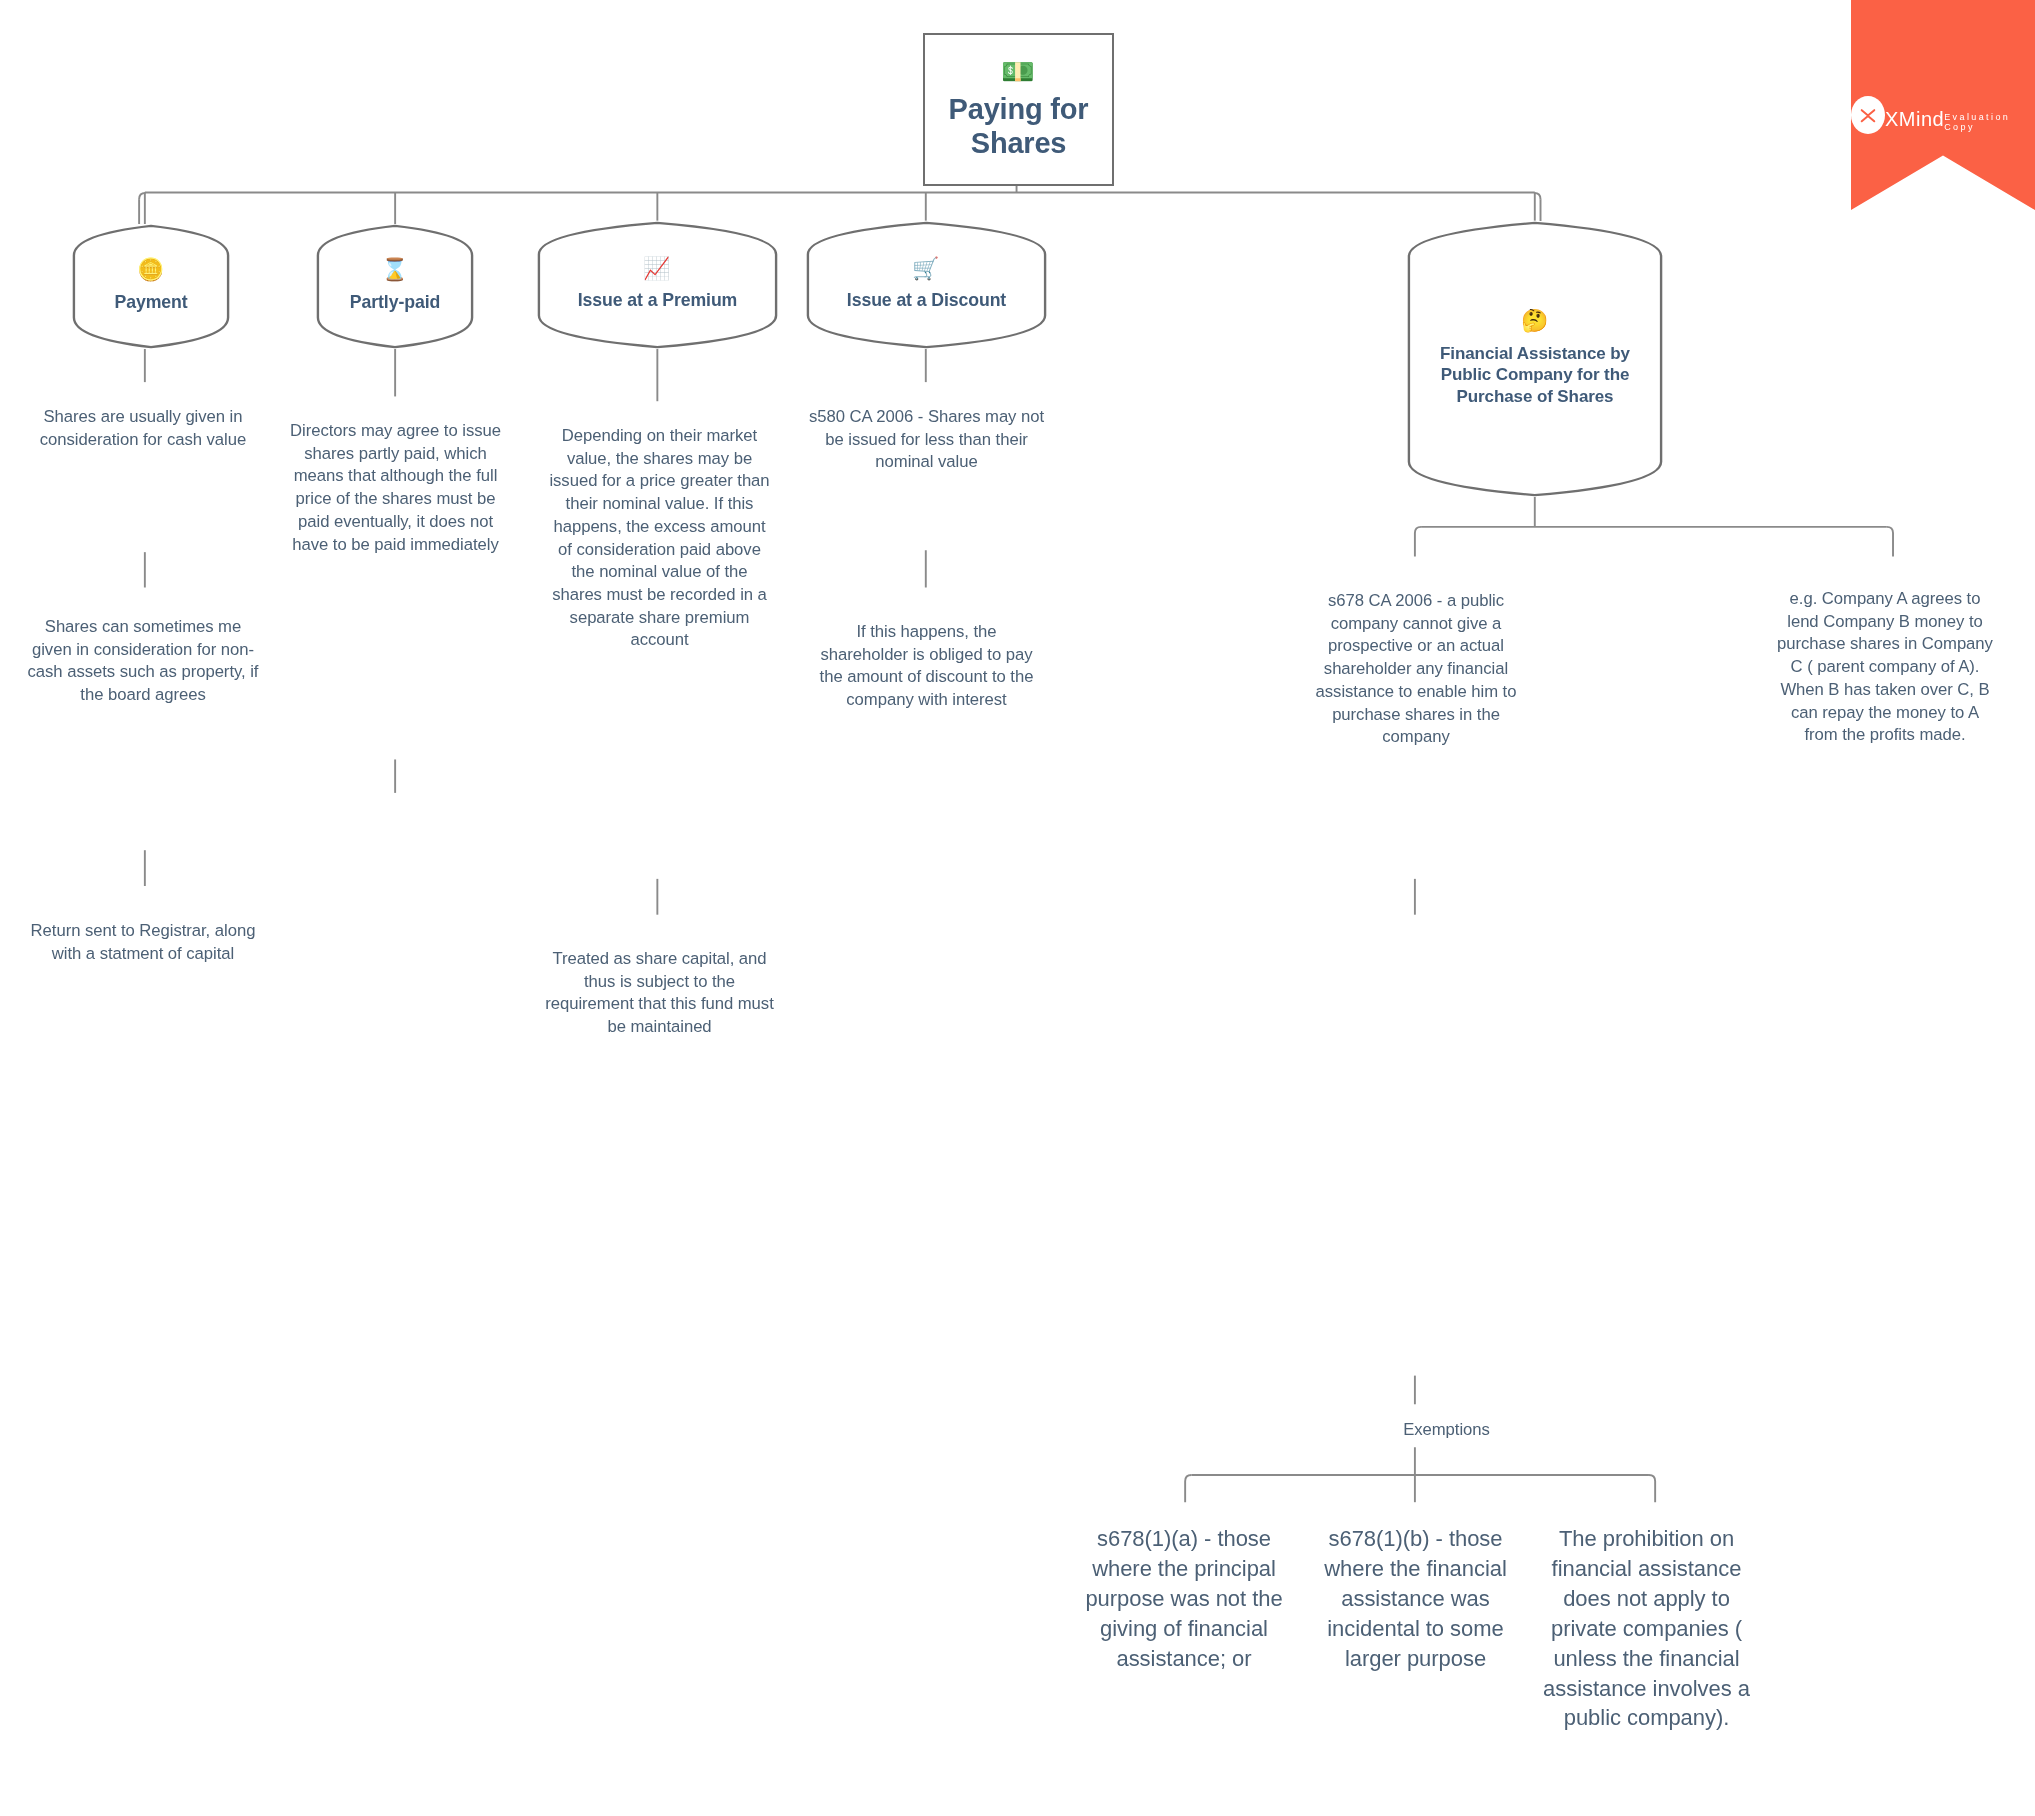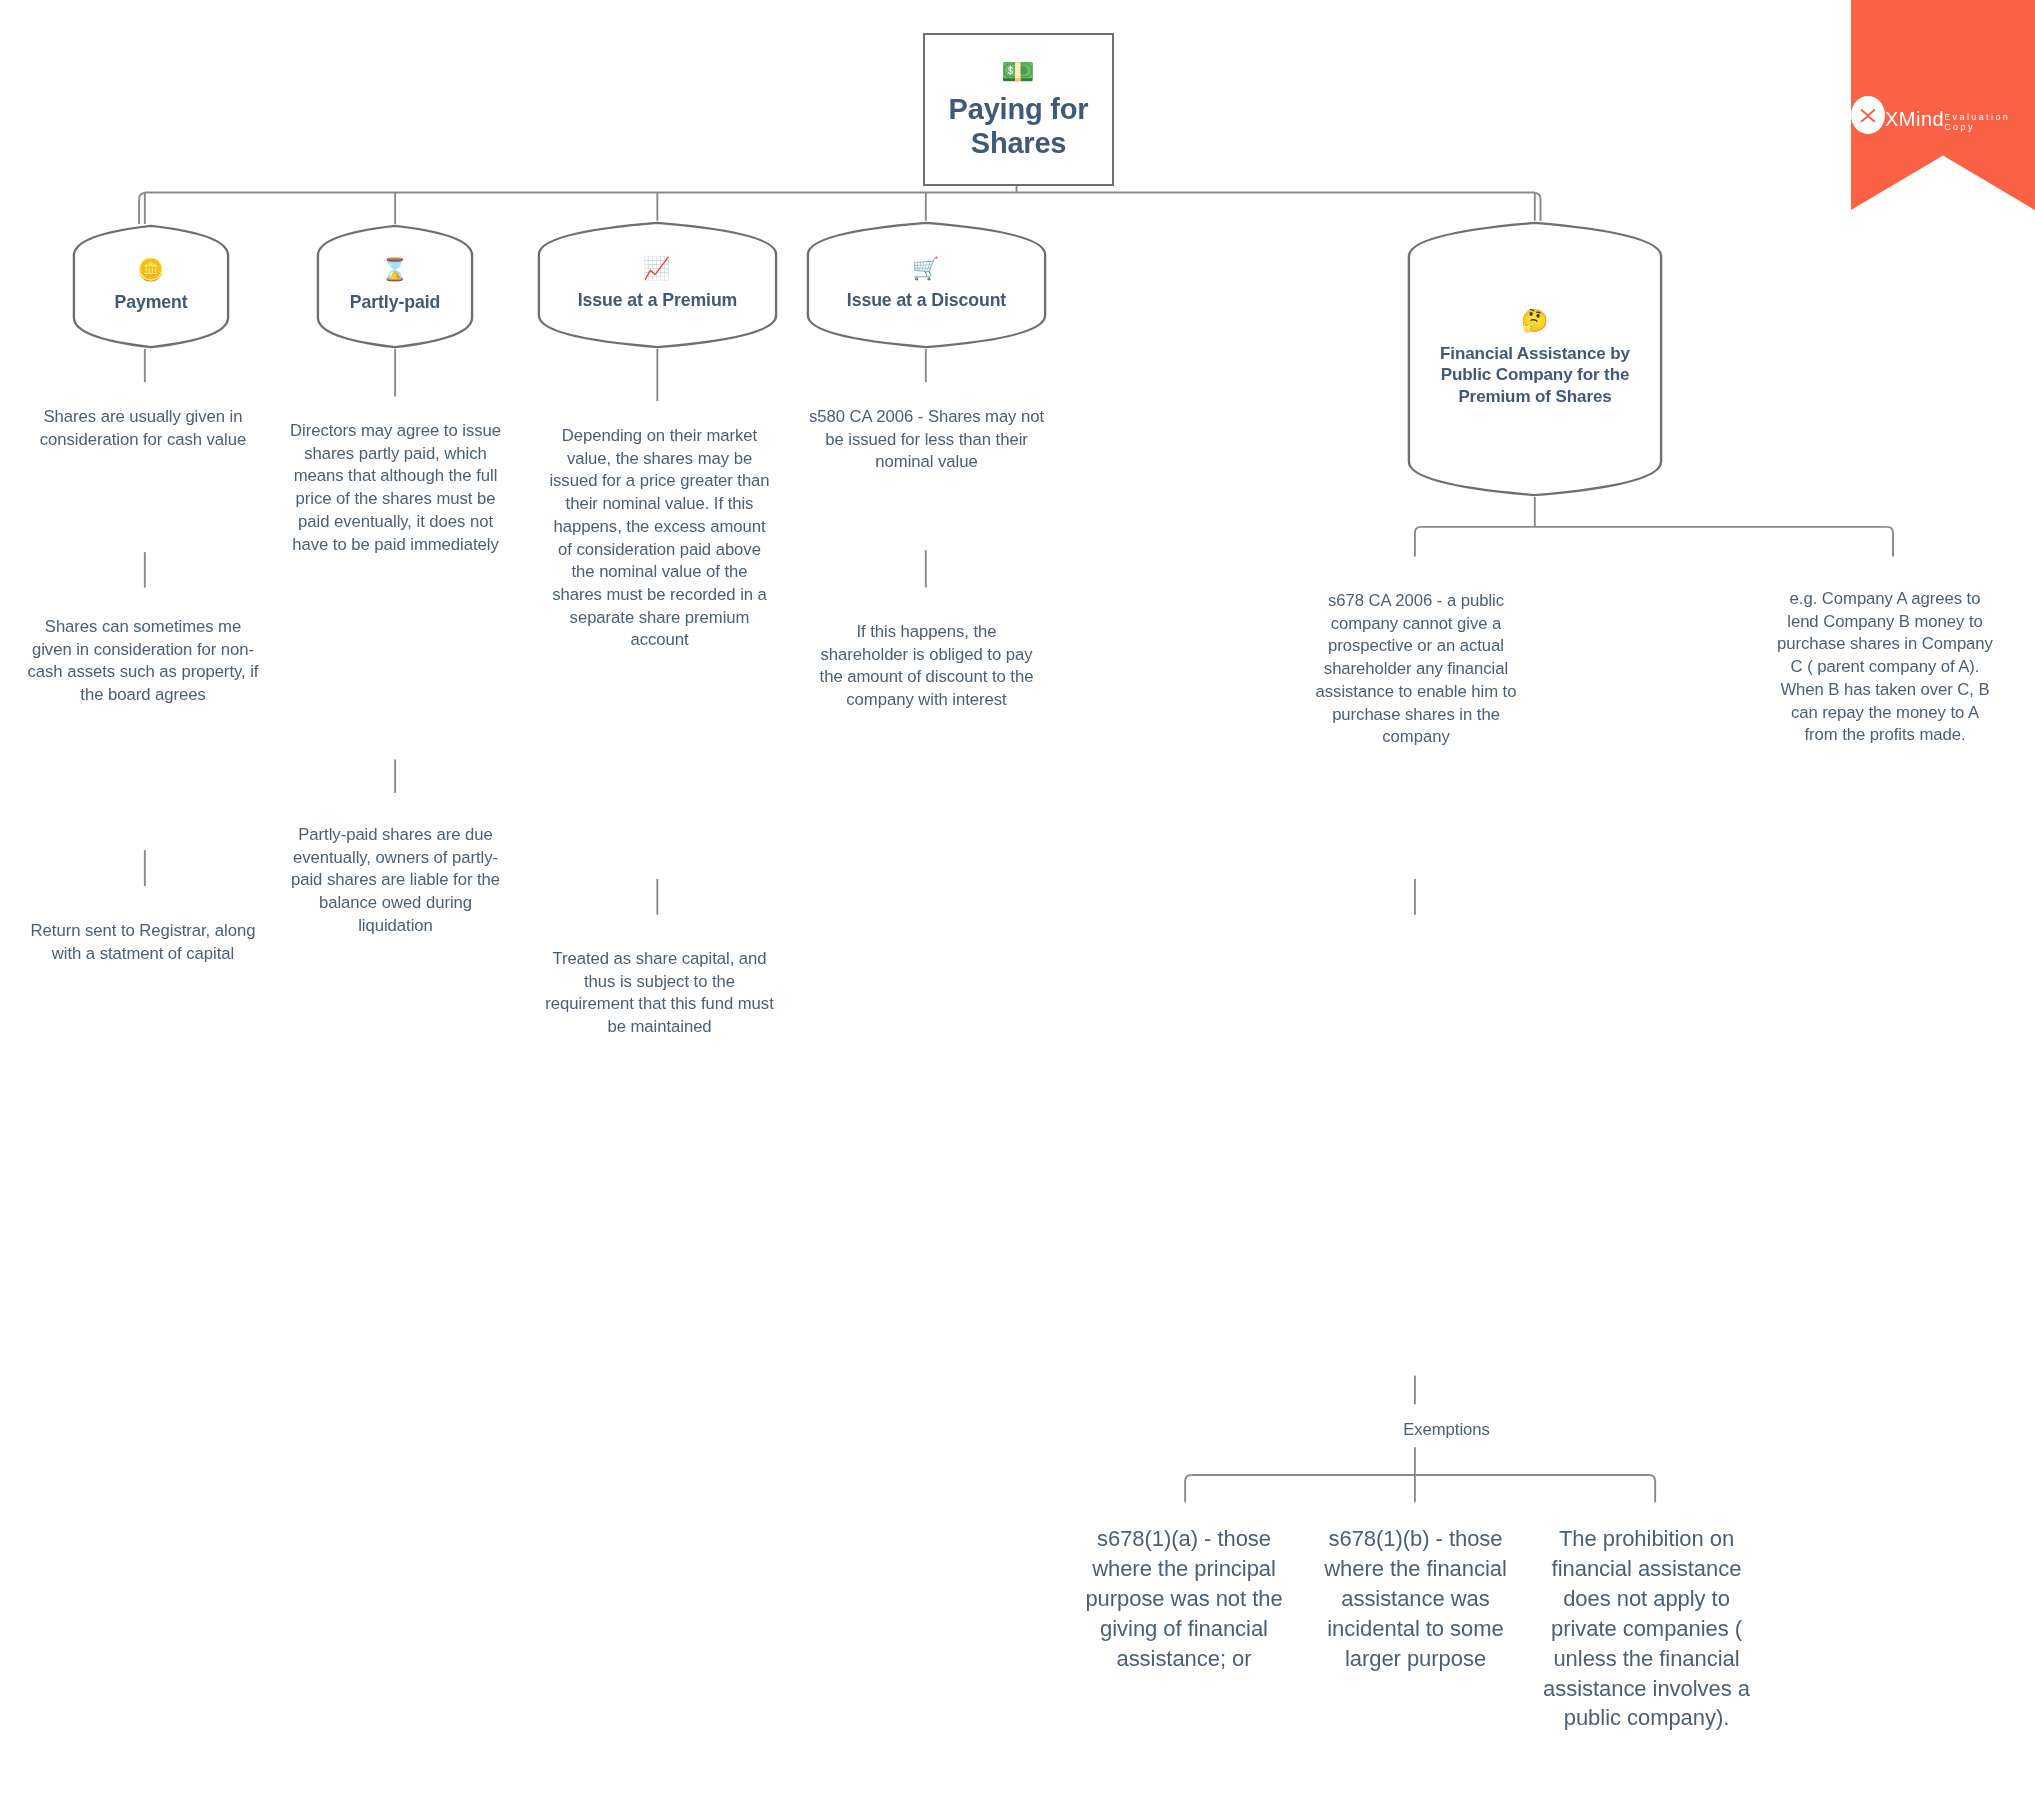--- a/index.html
+++ b/index.html
@@ -187,21 +187,20 @@
     <svg class="branch-shape" viewBox="0 0 330 262" preserveAspectRatio="none">
       <path d="M4 66 Q4 22 165 4 Q326 22 326 66 L326 196 Q326 240 165 258 Q4 240 4 196 Z" fill="#ffffff" stroke="#6f6f6f" stroke-width="5"></path>
     </svg>
     <div class="branch-inner">
       <span class="branch-emoji">⌛</span>
       <div class="branch-title">Partly-paid</div>
     </div>
   </div>
 
   <div class="topic" style="left:283px; top:420px; width:225px;">Directors may agree to issue shares partly paid, which means that although the full price of the shares must be paid eventually, it does not have to be paid immediately</div>
-  <div class="topic" style="left:283px; top:824px; width:225px;">Partly-paid shares are due eventually, owners of partly-paid shares are liable for the balance owed during liquidation</div>
 
   <div class="branch-node" style="left:537px; top:221px; width:241px; height:128px;">
     <svg class="branch-shape" viewBox="0 0 505 268" preserveAspectRatio="none">
       <path d="M4 70 Q4 24 252 4 Q501 24 501 70 L501 198 Q501 244 252 264 Q4 244 4 198 Z" fill="#ffffff" stroke="#6f6f6f" stroke-width="5"></path>
     </svg>
     <div class="branch-inner">
       <span class="branch-emoji">📈</span>
       <div class="branch-title">Issue at a Premium</div>
     </div>
   </div>
@@ -221,21 +220,21 @@
 
   <div class="topic" style="left:807px; top:406px; width:239px;">s580 CA 2006 - Shares may not be issued for less than their nominal value</div>
   <div class="topic" style="left:812px; top:621px; width:229px;">If this happens, the shareholder is obliged to pay the amount of discount to the company with interest</div>
 
   <div class="branch-node tall" style="left:1407px; top:221px; width:256px; height:276px;">
     <svg class="branch-shape" viewBox="0 0 535 578" preserveAspectRatio="none">
       <path d="M4 74 Q4 26 267 4 Q531 26 531 74 L531 504 Q531 552 267 574 Q4 552 4 504 Z" fill="#ffffff" stroke="#6f6f6f" stroke-width="5"></path>
     </svg>
     <div class="branch-inner">
       <span class="branch-emoji">🤔</span>
-      <div class="branch-title">Financial Assistance by Public Company for the Premium of Shares</div>
+      <div class="branch-title">Financial Assistance by Public Company for the Purchase of Shares</div>
     </div>
   </div>
 
   <div class="topic" style="left:1311px; top:590px; width:210px;">s678 CA 2006 - a public company cannot give a prospective or an actual shareholder any financial assistance to enable him to purchase shares in the company</div>
 
   <div class="topic" style="left:1775px; top:588px; width:220px;">e.g. Company A agrees to lend Company B money to purchase shares in Company C ( parent company of A). When B has taken over C, B can repay the money to A from the profits made.</div>
 
   <div class="topic" style="left:1364px; top:1419px; width:165px;">Exemptions</div>
 
   <div class="topic small" style="left:1074px; top:1524px; width:220px;">s678(1)(a) - those where the principal purpose was not the giving of financial assistance; or</div>

